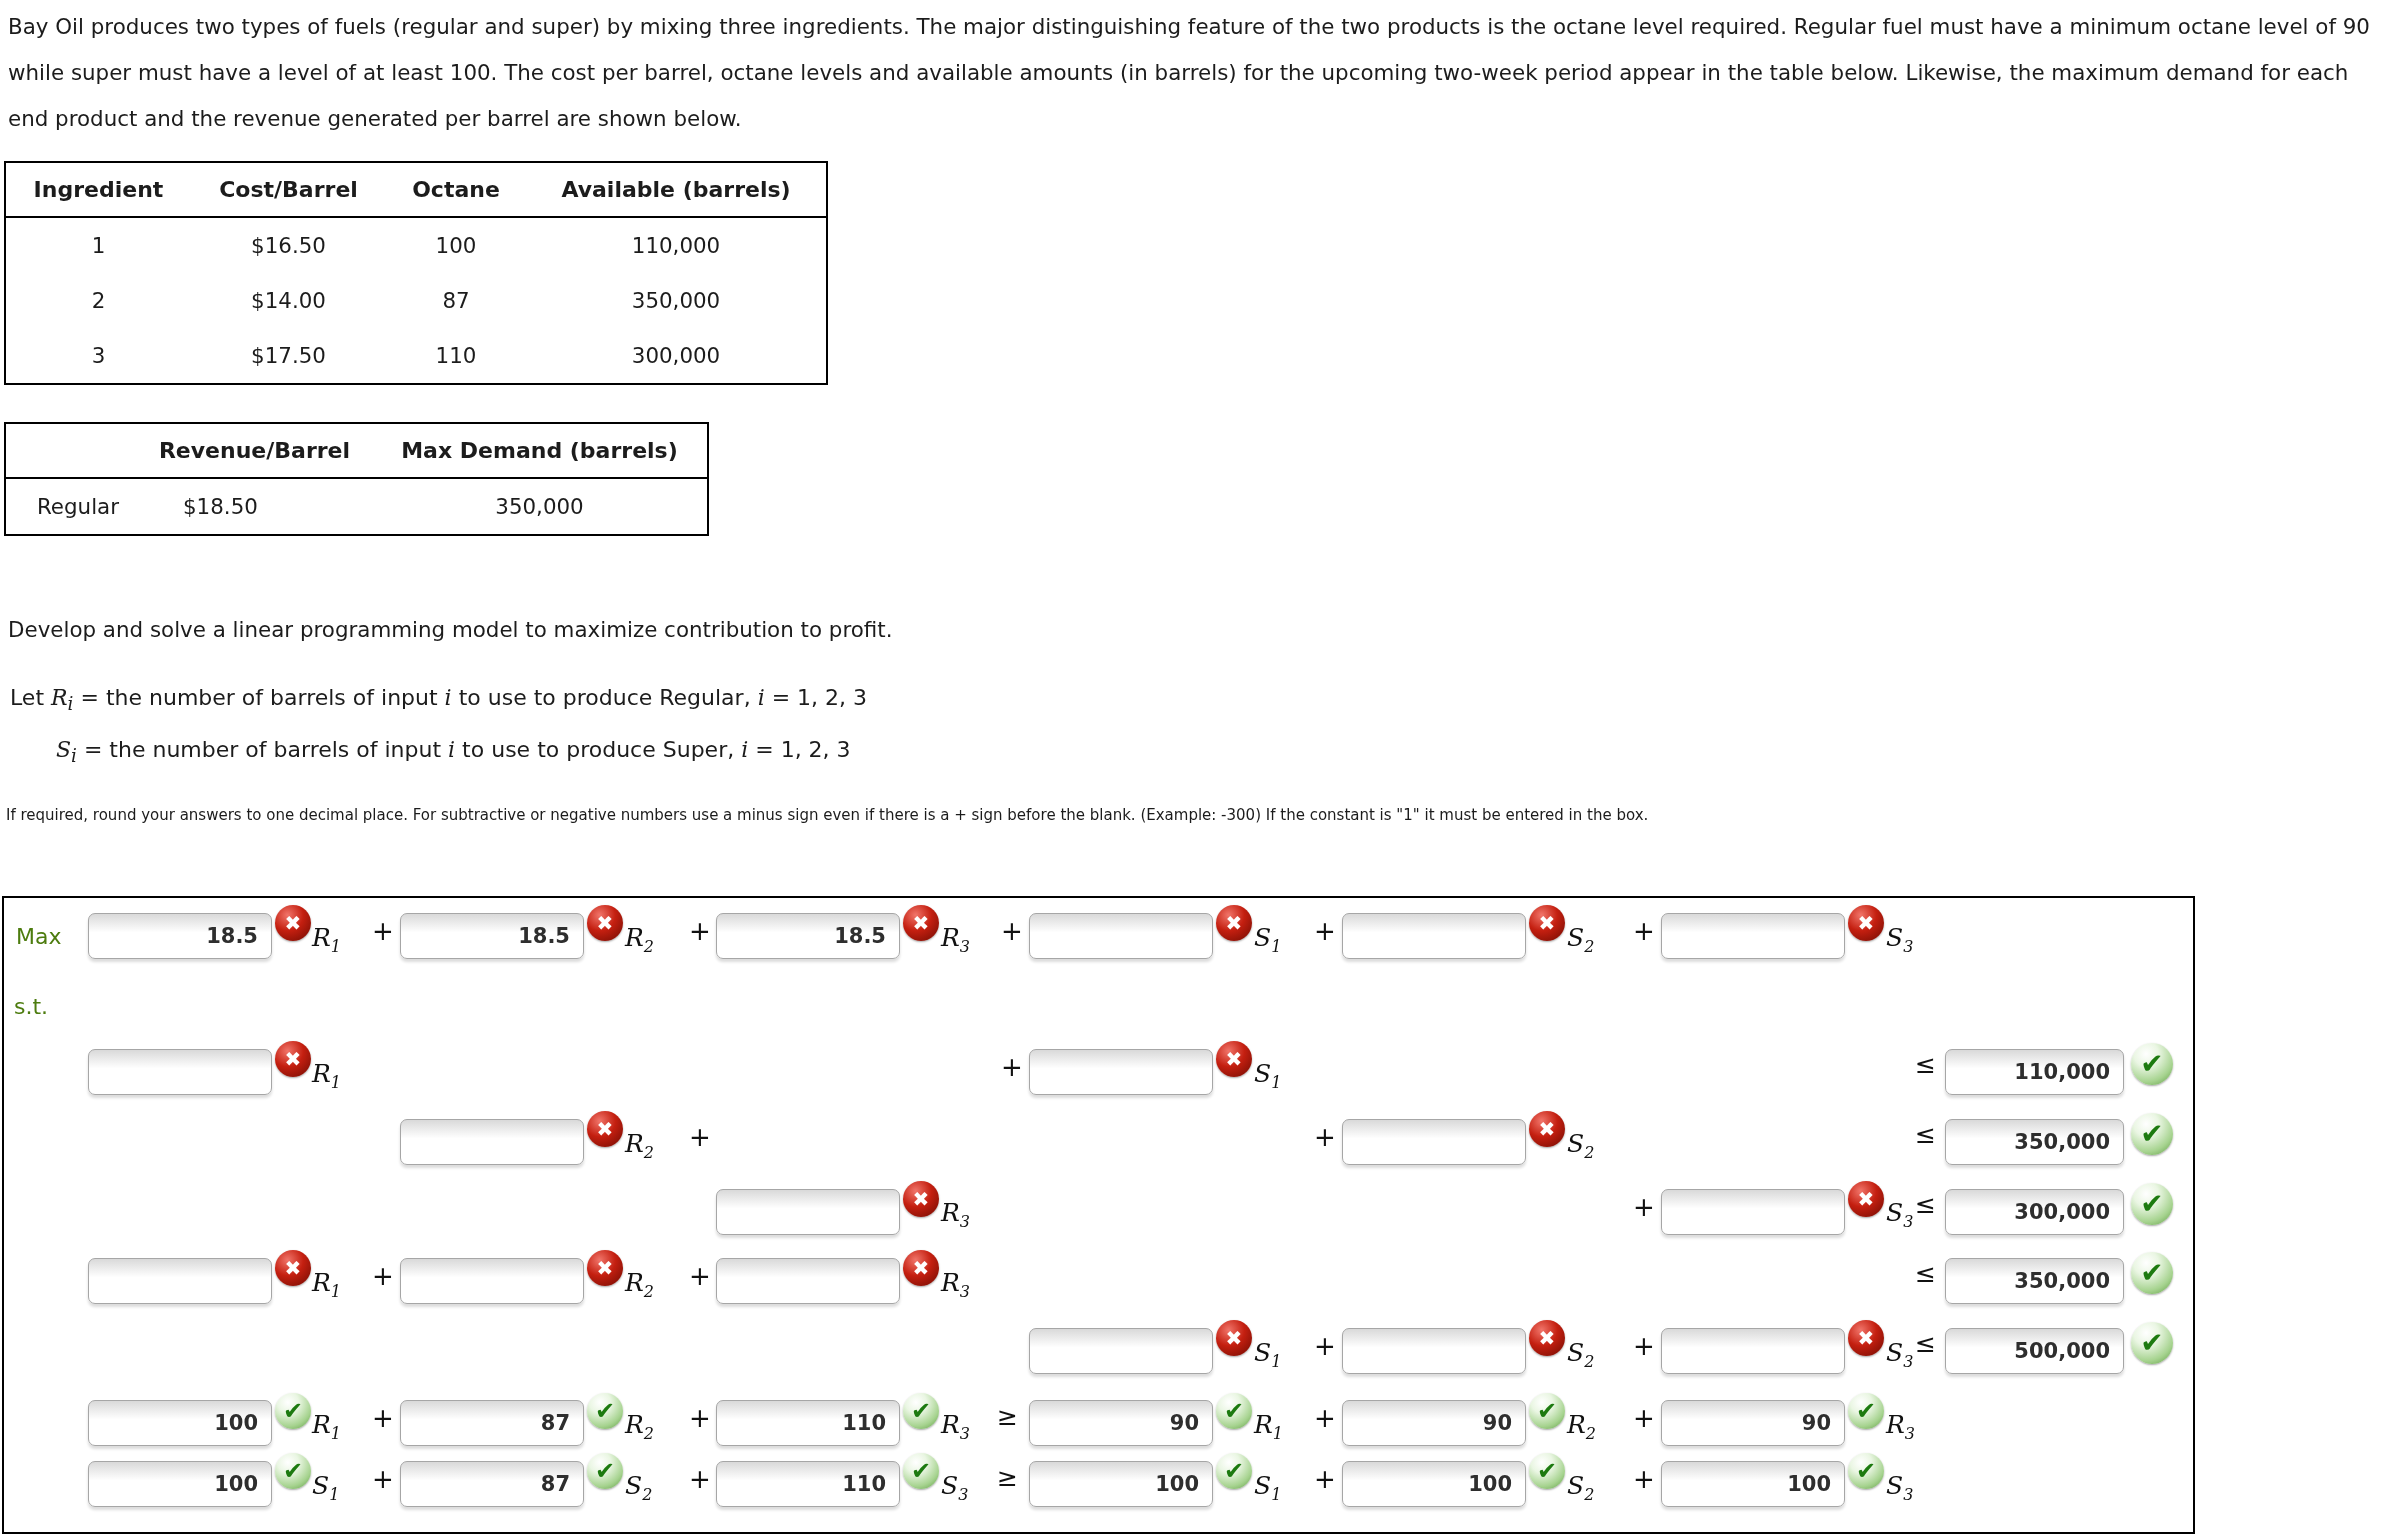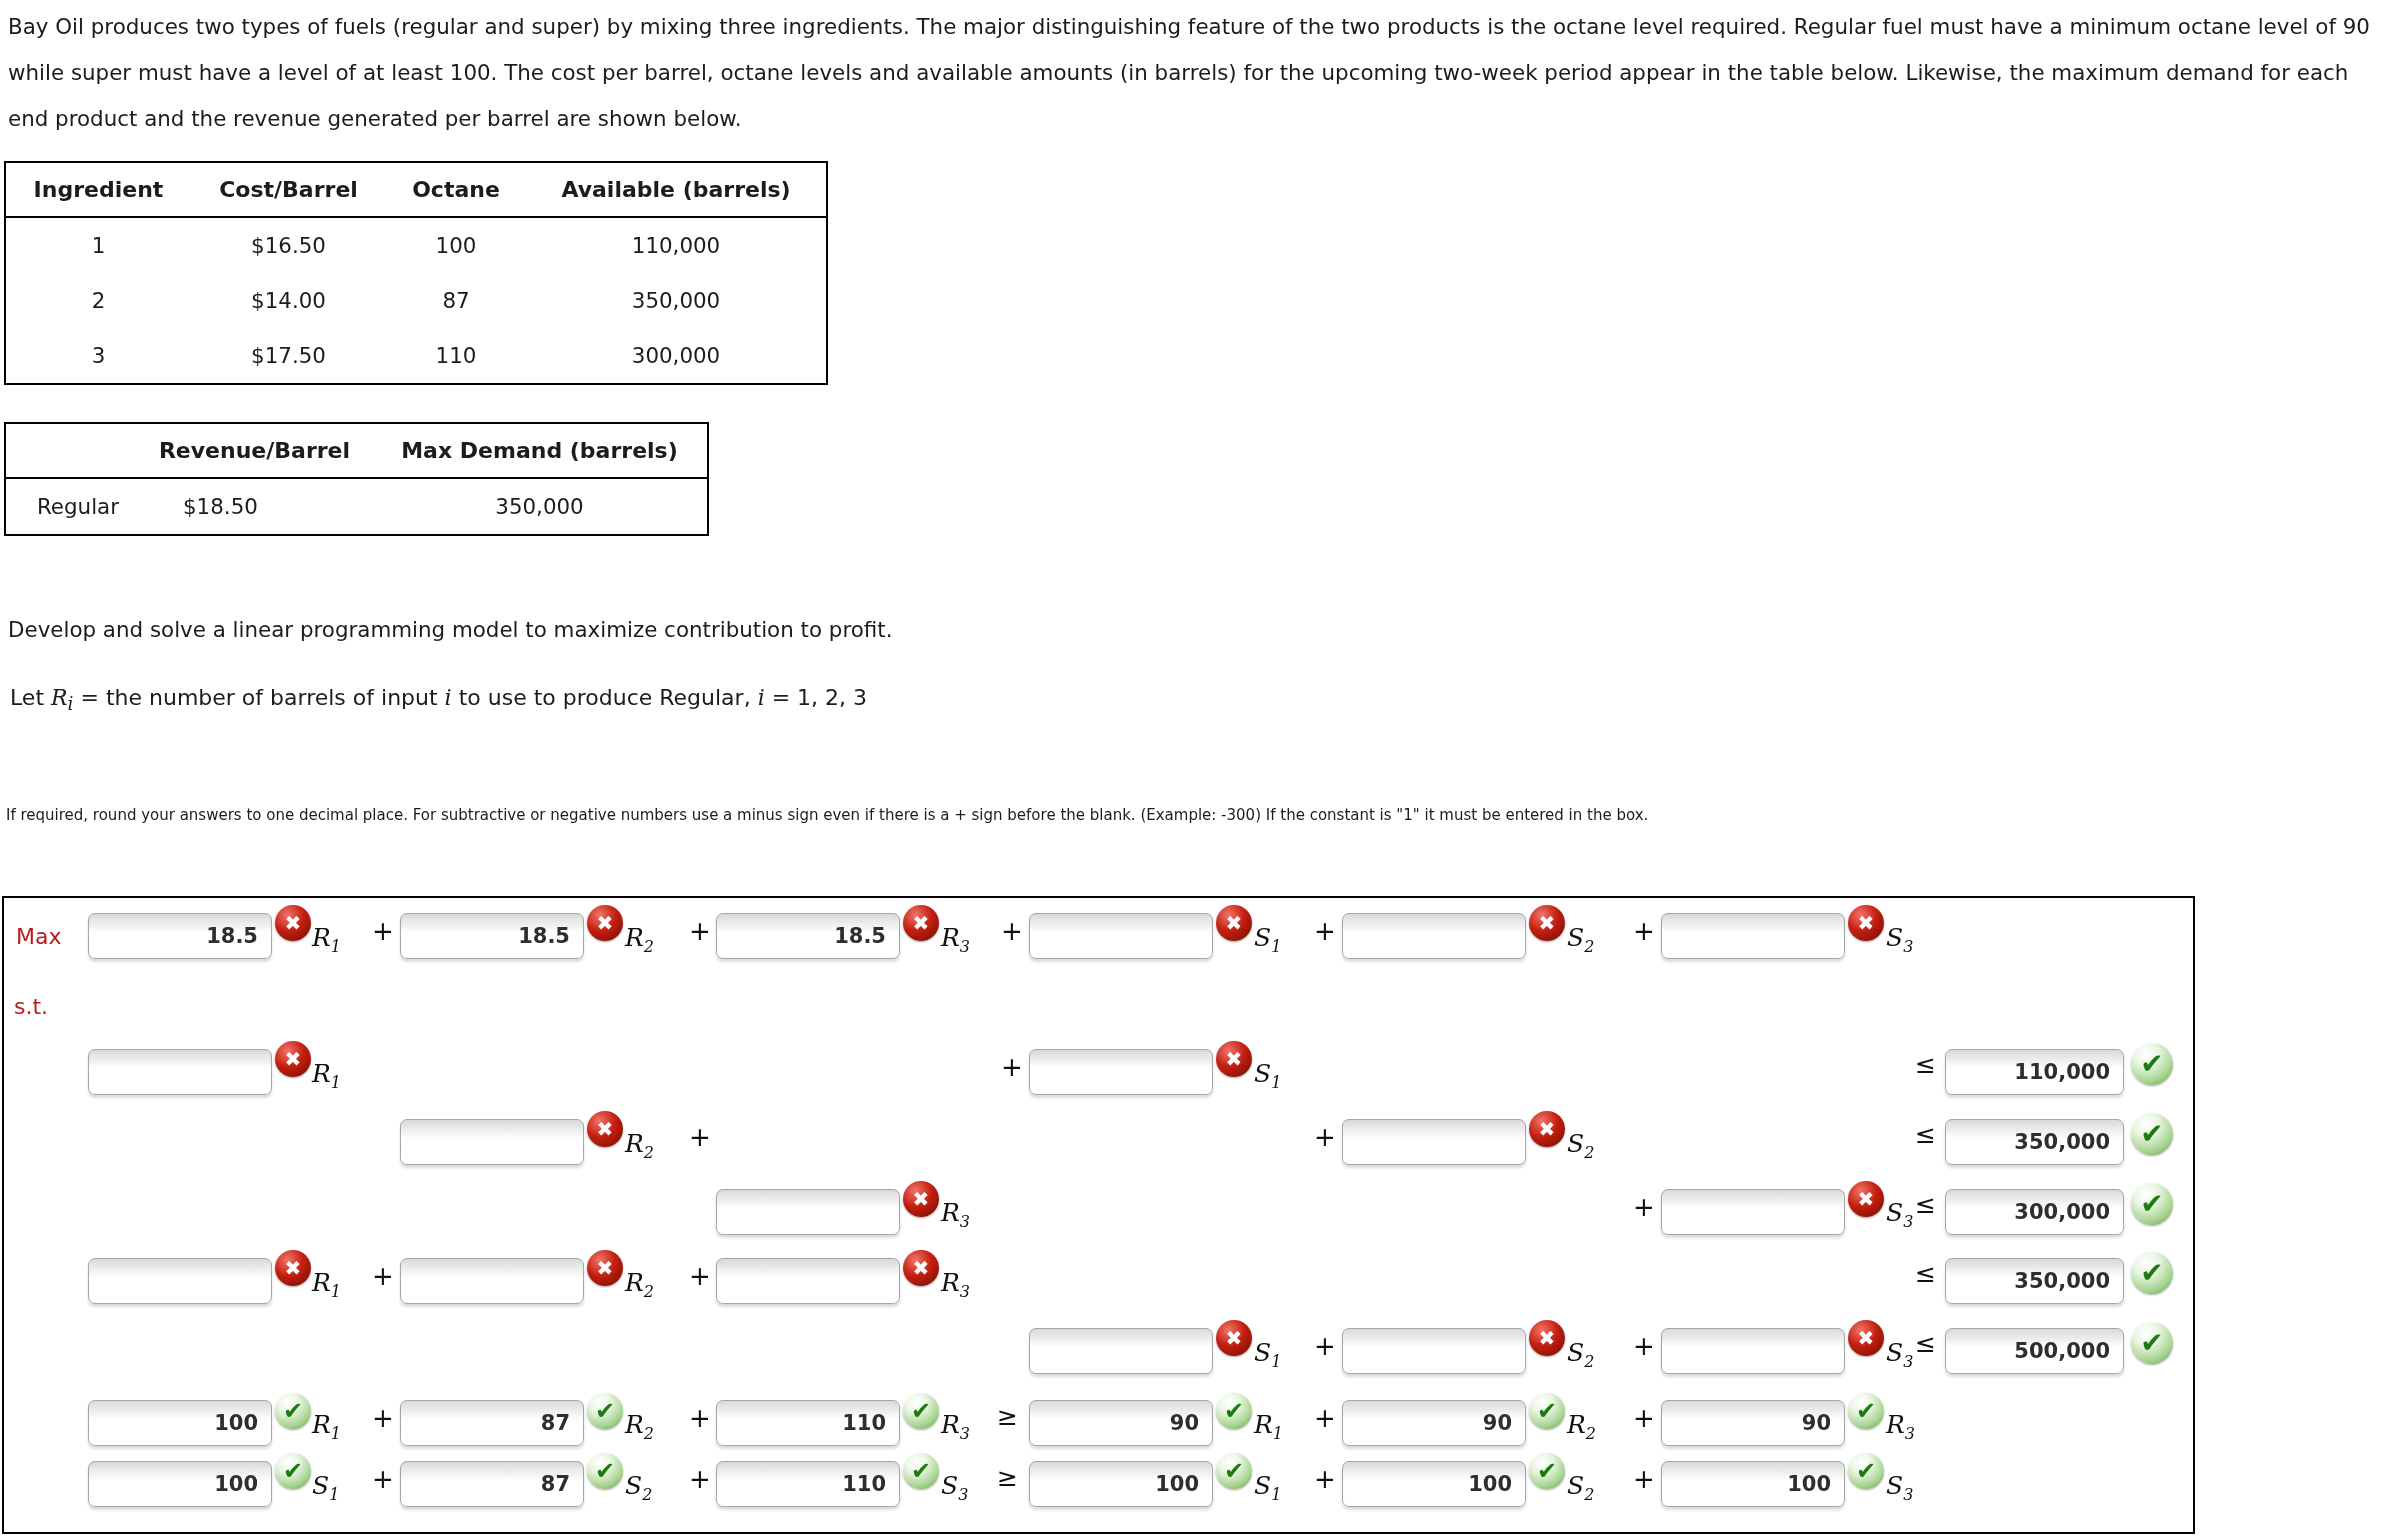--- a/index.html
+++ b/index.html
@@ -14,21 +14,21 @@
   .mvar{font-family:"DejaVu Serif","Liberation Serif",serif;font-style:italic;}
   .mvar sub{font-size:16px;}
   table.tbl{position:absolute;border-collapse:collapse;border:2px solid #000000;background:#fff;}
   .tbl th{border-bottom:2px solid #000;font-size:22px;font-weight:bold;padding:14px 18px;white-space:nowrap;}
   .tbl td{font-size:21.4px;padding:15px 18px;text-align:center;white-space:nowrap;}
   .tbl-ingredients{left:4px;top:161px;}
   .tbl-products{left:4px;top:422px;}
   .tbl-products td.rowlabel{text-align:right;padding-left:8px;}
   .tbl-products td.rev{text-align:left;padding-left:46px;}
   .form{position:absolute;left:2px;top:896px;width:2189px;height:634px;border:2px solid #000;background:#fff;}
-  .lbl{position:absolute;font-size:22px;color:#b91c1c;}
+  .lbl{position:absolute;font-size:22px;color:#4d7c0f;}
   .tbox{position:absolute;width:184px;height:46px;box-sizing:border-box;
         border:1px solid #a6a6a6;border-radius:7px;
         background:linear-gradient(to bottom,#d9d9d9 0%,#ffffff 42%);
         box-shadow:0 3px 3px rgba(0,0,0,0.14);
         font-family:"DejaVu Sans","Liberation Sans",sans-serif;
         font-size:21px;font-weight:bold;color:#2e2e2e;text-align:right;padding:0 13px;outline:none;}
   .rhsbox{width:179px;}
   .icon{position:absolute;width:36px;height:36px;border-radius:50%;display:flex;
         align-items:center;justify-content:center;font-weight:bold;line-height:1;
         box-shadow:0 1px 2px rgba(0,0,0,0.35);}
@@ -93,20 +93,21 @@
         <td class="rev">$18.50</td>
         <td>350,000</td>
       </tr>
     </tbody>
   </table>
 
   <p class="develop">Develop and solve a linear programming model to maximize contribution to profit.</p>
 
   <div class="defs">
     <div class="def-line"><span>Let </span><span class="mvar">R</span><sub class="mvar">i</sub><span> = the number of barrels of input </span><span class="mvar">i</span><span> to use to produce Regular, </span><span class="mvar">i</span><span> = 1, 2, 3</span></div>
+    <div class="def-line def-line2"><span class="mvar">S</span><sub class="mvar">i</sub><span> = the number of barrels of input </span><span class="mvar">i</span><span> to use to produce Super, </span><span class="mvar">i</span><span> = 1, 2, 3</span></div>
   </div>
 
   <p class="note">If required, round your answers to one decimal place. For subtractive or negative numbers use a minus sign even if there is a + sign before the blank. (Example: -300) If the constant is "1" it must be entered in the box.</p>
 
   <div class="form">
     <span class="lbl" style="left:12px;top:26px;">Max</span>
     <span class="lbl" style="left:10px;top:96px;">s.t.</span>
 
   <input class="tbox" type="text" value="18.5" style="position: absolute; left: 84px; top: 15px; width: 184px; height: 46px;">
       <span class="icon bad" style="position: absolute; left: 271px; top: 7px; width: 36px; height: 36px;">✖</span>

